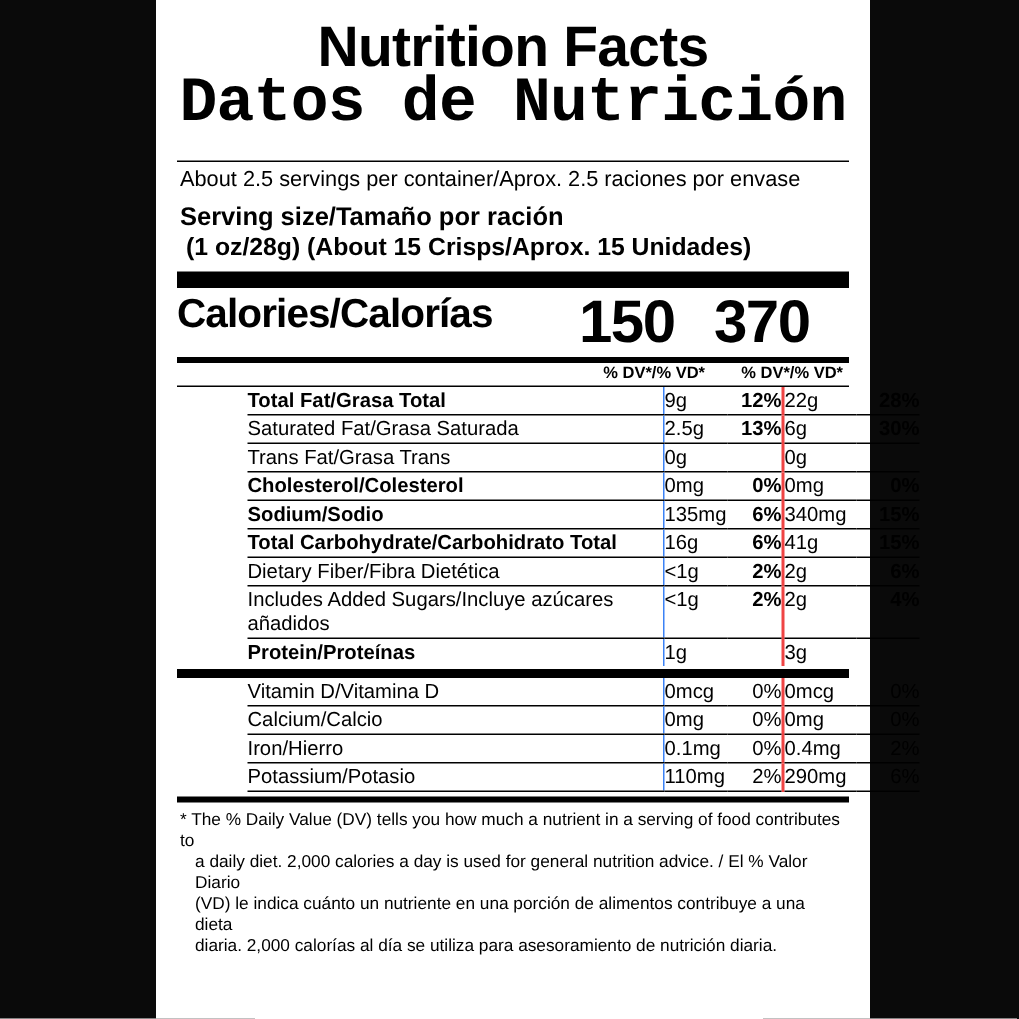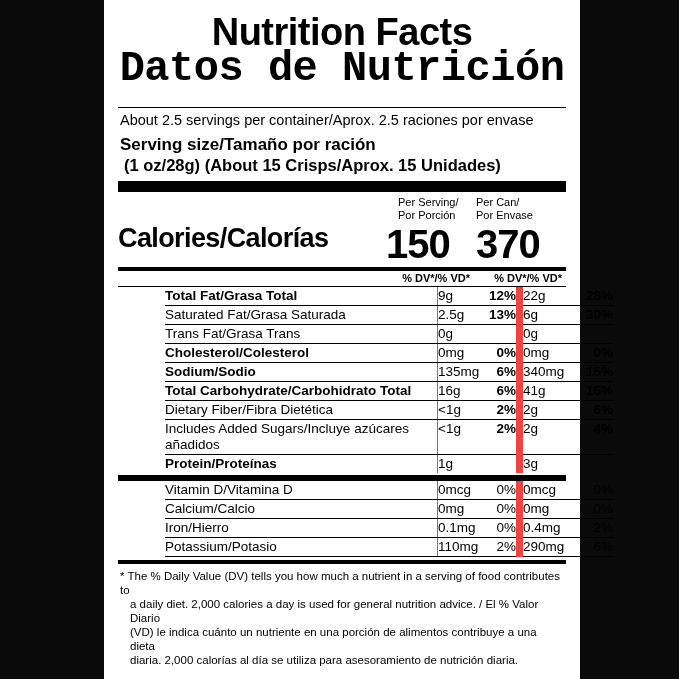--- a/index.html
+++ b/index.html
@@ -135,21 +135,21 @@
     padding: 1px 0 1px 0;
     vertical-align: top;
     font-size: 13.5px;
     line-height: 16px;
     border-bottom: 1px solid #000;
   }
   table.nutr tr.no-line td { border-bottom: none; }
   td.name { width: auto; padding-left: 2px; }
   td.amt1 { width: 42px; padding-left: 3px; border-left: 1px solid #3b82f6; }
   td.dv1  { width: 36px; text-align: right; padding-right: 2px; font-weight: bold; }
-  td.amt2 { width: 48px; padding-left: 3px; border-left: 7px solid #ef4444; }
+  td.amt2 { width: 48px; padding-left: 3px; border-left: 2px solid #ef4444; }
   td.dv2  { width: 42px; text-align: right; padding-right: 4px; font-weight: bold; }
   .b { font-weight: bold; }
   .ind1 { padding-left: 16px; }
   .ind2 { padding-left: 26px; font-size: 11.5px; }
 
   .vitamins td { font-size: 13px; }
 
   .footnote {
     font-size: 11.5px;
     line-height: 14px;
@@ -170,31 +170,20 @@
 
     <div class="servings">About 2.5 servings per container/Aprox. 2.5 raciones por envase</div>
 
     <div class="serving-size">
       <span>Serving size/Tamaño por ración</span>
       <span class="sub">(1 oz/28g) (About 15 Crisps/Aprox. 15 Unidades)</span>
     </div>
 
     <div class="rule-thick" style="margin-top:6px"></div>
 
-    <div class="colhead">
-      <div class="spacer"></div>
-      <div class="c1">
-        <div>Per Serving/</div>
-        <div>Por Porción</div>
-      </div>
-      <div class="c2">
-        <div>Per Can/</div>
-        <div>Por Envase</div>
-      </div>
-    </div>
 
     <div class="calrow">
       <div class="cal-label">Calories/Calorías</div>
       <div class="cal-v1">150</div>
       <div class="cal-v2">370</div>
     </div>
 
     <div class="rule-med" style="margin-top:2px"></div>
 
     <div class="dvhead">

